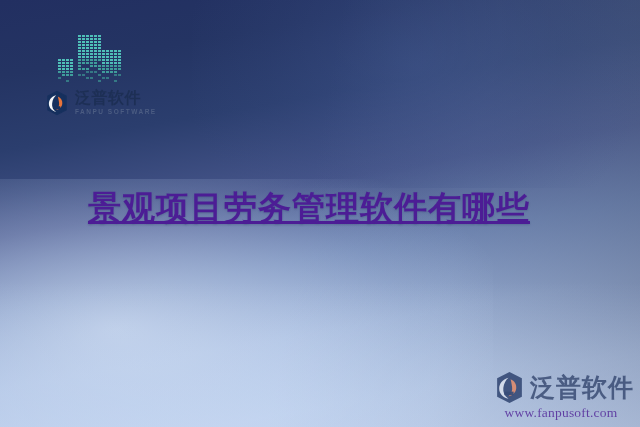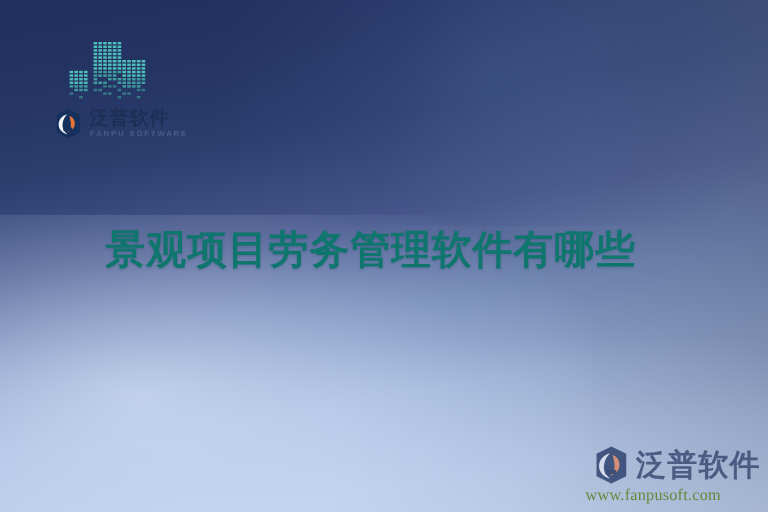--- a/index.html
+++ b/index.html
@@ -127,25 +127,26 @@
     margin-top: 3px;
   }
 
   
   .headline {
     position: absolute;
     left: 88px;
     top: 186px;
     font-size: 33px;
     font-weight: 700;
-    color: #0f766e;
+    color: #4c1d95;
     letter-spacing: 1px;
     white-space: nowrap;
     font-family: "DejaVu Sans", "Liberation Sans", sans-serif;
     text-shadow: 0 1px 2px rgba(40,60,100,0.28);
+    text-decoration: underline;
   }
 
   
   .watermark {
     position: absolute;
     right: 6px;
     bottom: 6px;
     width: 146px;
     opacity: 0.92;
   }
@@ -158,23 +159,23 @@
   .wm-mark { width: 33px; height: 33px; display: block; }
   .wm-cn {
     font-size: 25px;
     font-weight: 700;
     color: #3c4e76;
     letter-spacing: 1px;
     font-family: "DejaVu Sans", "Liberation Sans", sans-serif;
     opacity: 0.93;
   }
   .wm-url {
-    text-align: left;
+    text-align: center;
     font-size: 13.5px;
-    color: #4d7c0f;
+    color: #4c1d95;
     letter-spacing: 0.2px;
     margin-top: 1px;
     font-family: "Liberation Serif", "DejaVu Serif", serif;
     opacity: 0.85;
   }
 </style>
 </head>
 <body>
 
 <div id="stage">

